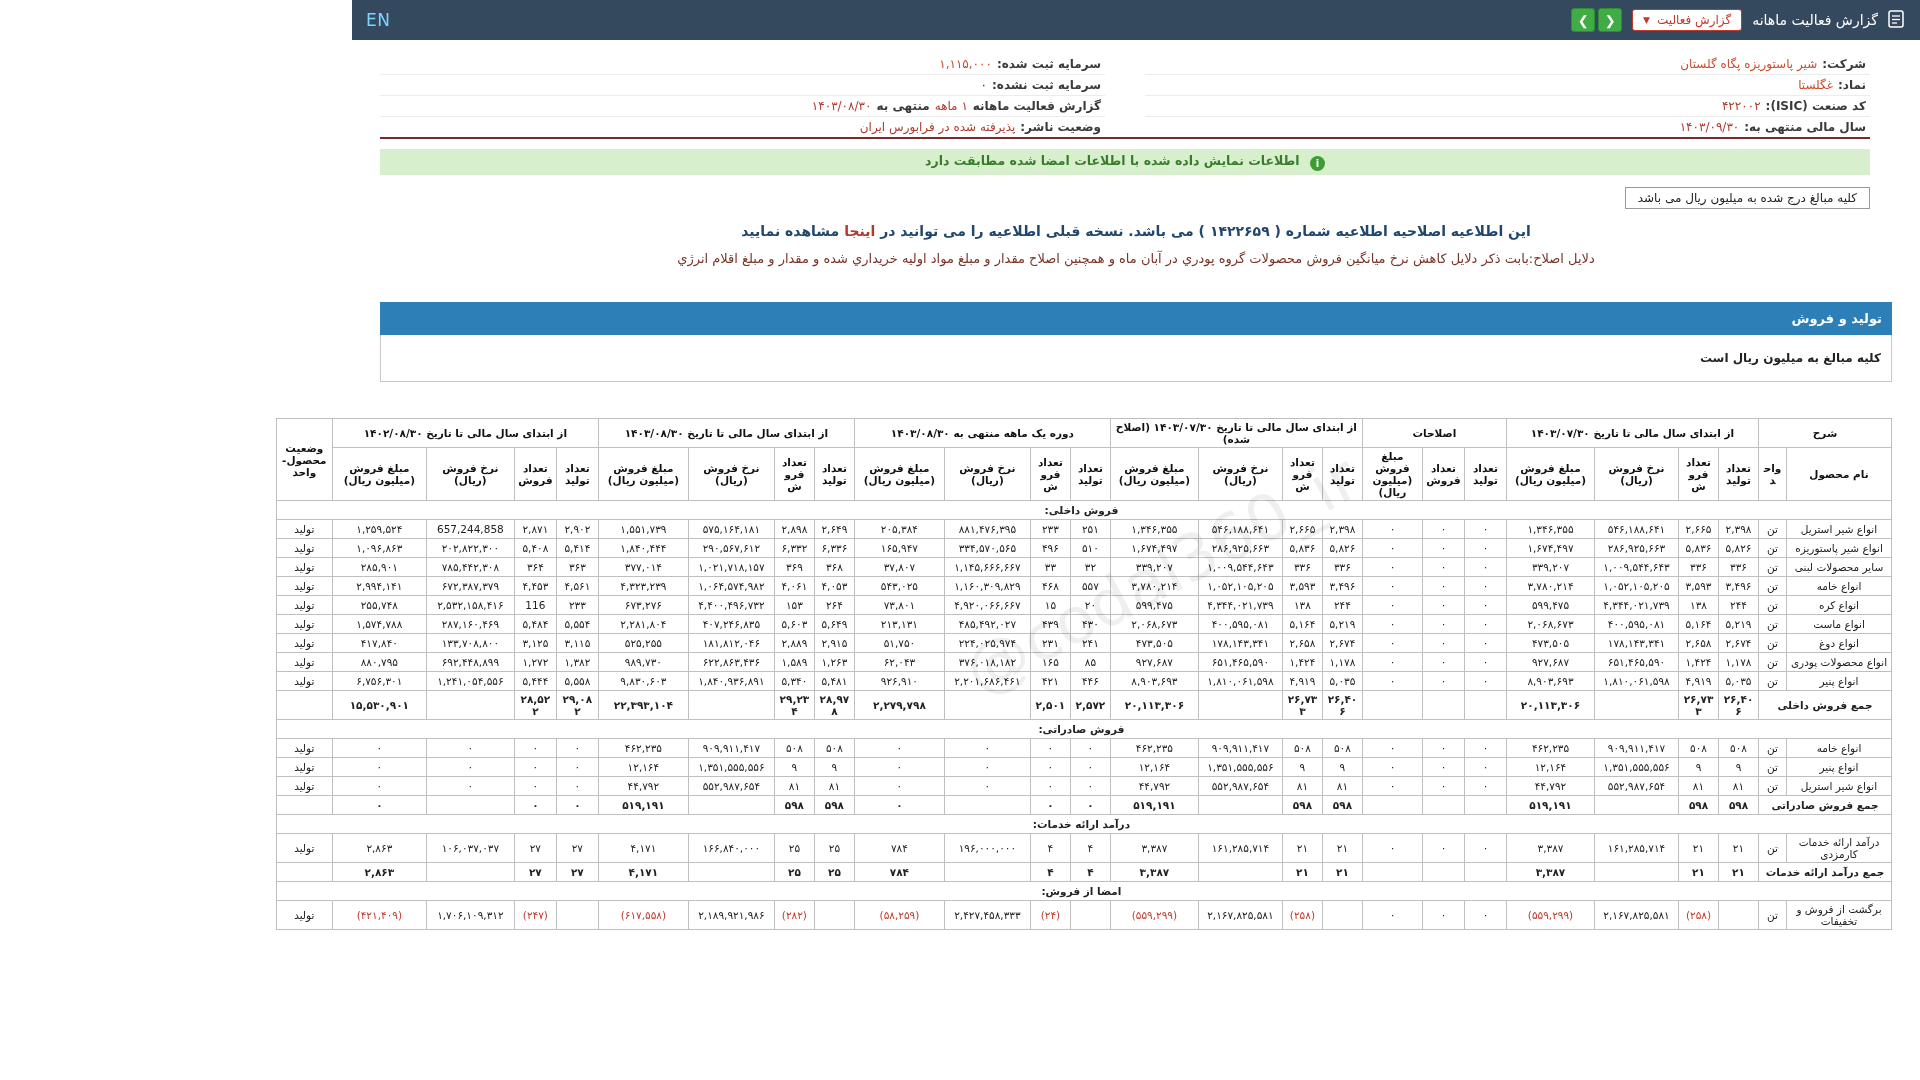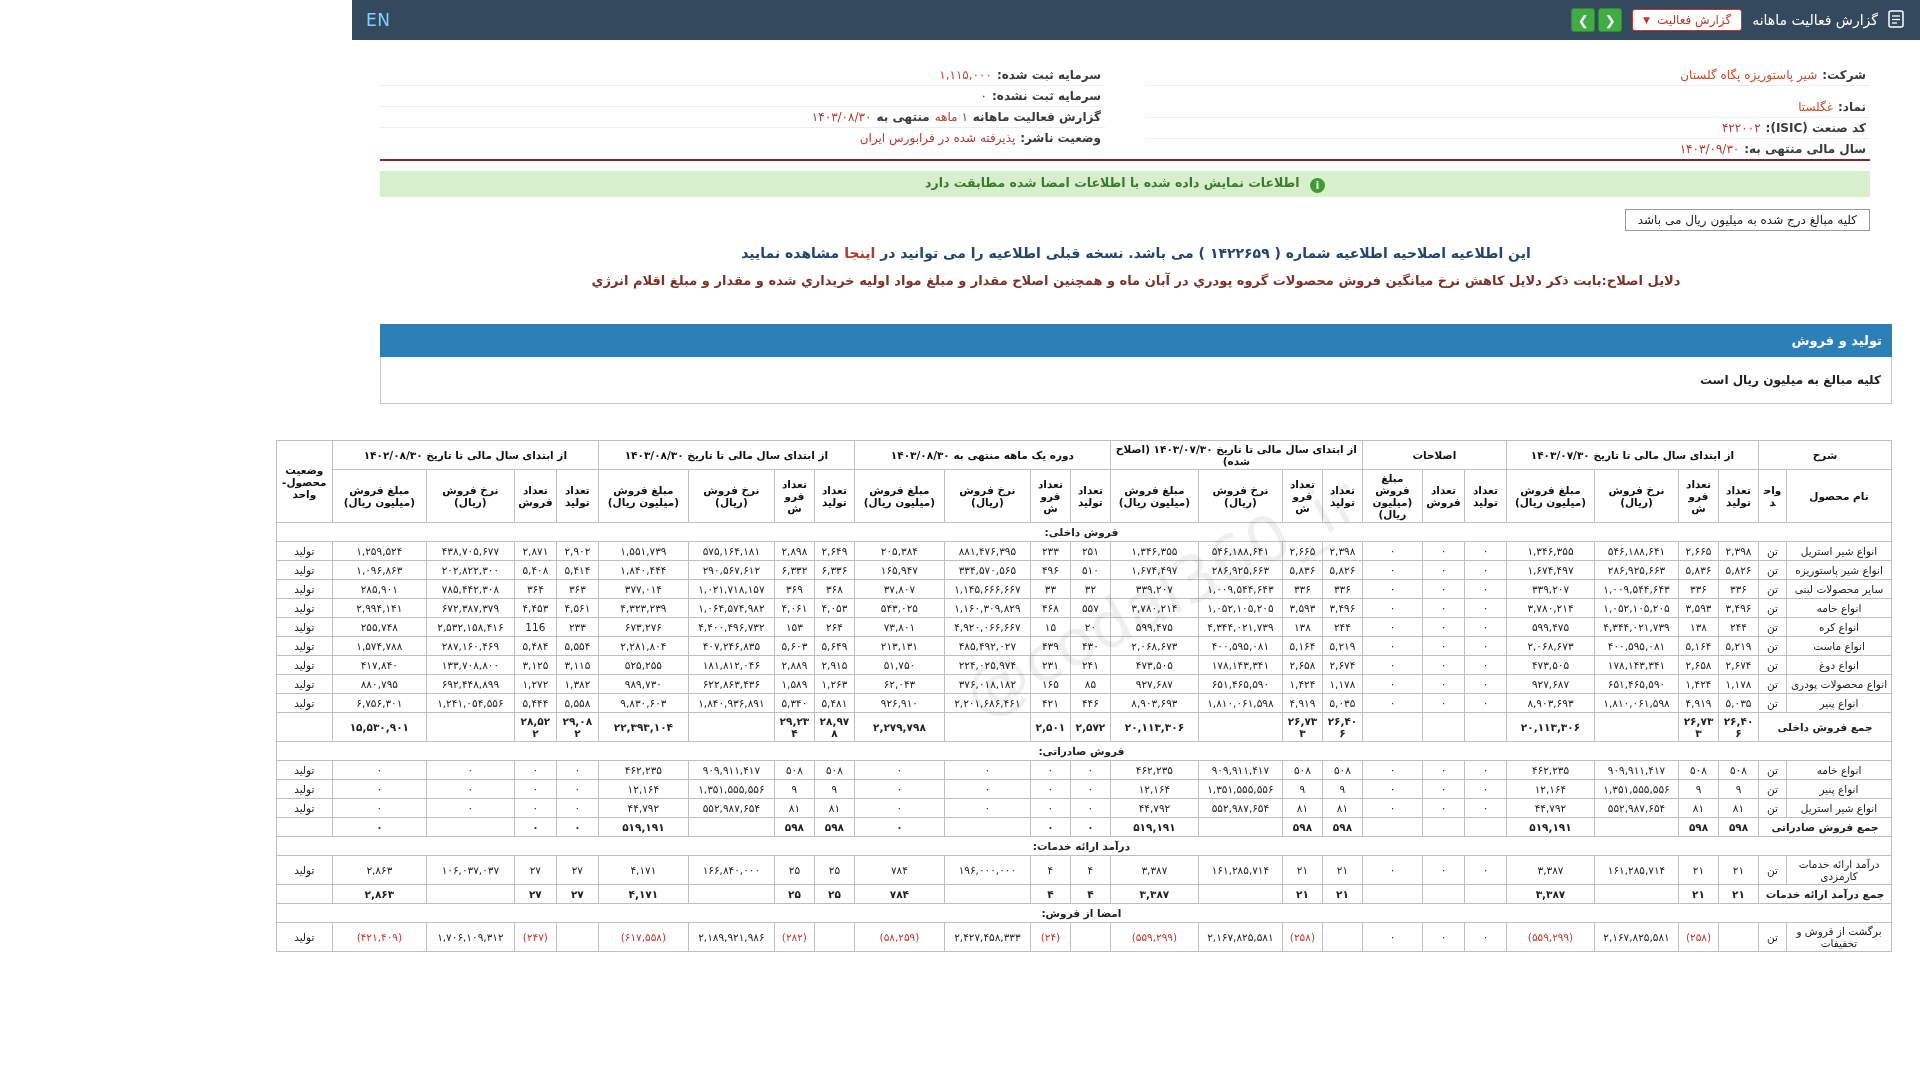--- a/index.html
+++ b/index.html
@@ -64,21 +64,21 @@
   .info-row {
     display: flex;
     gap: 5px;
     padding: 3px 4px;
     border-bottom: 1px solid #ececec;
     min-height: 19px;
     align-items: baseline;
   }
   .info-row:last-child { border-bottom: none; }
   .info-label { font-weight: bold; color: #3a3a3a; }
-  .val-link { color: #ca4d2a; margin-top: 11px; }
+  .val-link { color: #ca4d2a; }
   .val-red { color: #b03a2e; }
   .val-dark { color: #333; }
 
   
   .signed-bar {
     margin: 10px 50px 0 28px;
     background: #d8efcd;
     color: #387c2b;
     text-align: center;
     font-weight: bold;
@@ -112,21 +112,21 @@
     font-size: 14px;
     margin: 14px 40px 0;
     font-weight: bold;
   }
   .amendment a { color: #b03a2e; text-decoration: none; font-weight: bold; }
   .reason {
     text-align: center;
     color: #7b3328;
     font-size: 13px;
     margin: 12px 40px 0;
-    font-weight: bold;
+    font-weight: normal;
   }
 
   
   .section-bar {
     margin: 36px 28px 0;
     background: #2d7fb8;
     color: #fff;
     font-weight: bold;
     font-size: 13px;
     padding: 9px 10px;
@@ -366,21 +366,21 @@
             <td>۲۵۱</td>
             <td>۲۳۳</td>
             <td>۸۸۱,۴۷۶,۳۹۵</td>
             <td>۲۰۵,۳۸۴</td>
             <td>۲,۶۴۹</td>
             <td>۲,۸۹۸</td>
             <td>۵۷۵,۱۶۴,۱۸۱</td>
             <td>۱,۵۵۱,۷۳۹</td>
             <td>۲,۹۰۲</td>
             <td>۲,۸۷۱</td>
-            <td>۴۳۸,۷۰۵,۶۷۷</td>
+            <td>657,244,858</td>
             <td>۱,۲۵۹,۵۲۴</td>
             <td>تولید</td>
           </tr>
           <tr class="">
             <td class="name-cell">انواع شیر پاستوریزه</td>
             <td>تن</td>
             <td>۵,۸۲۶</td>
             <td>۵,۸۳۶</td>
             <td>۲۸۶,۹۲۵,۶۶۳</td>
             <td>۱,۶۷۴,۴۹۷</td>

